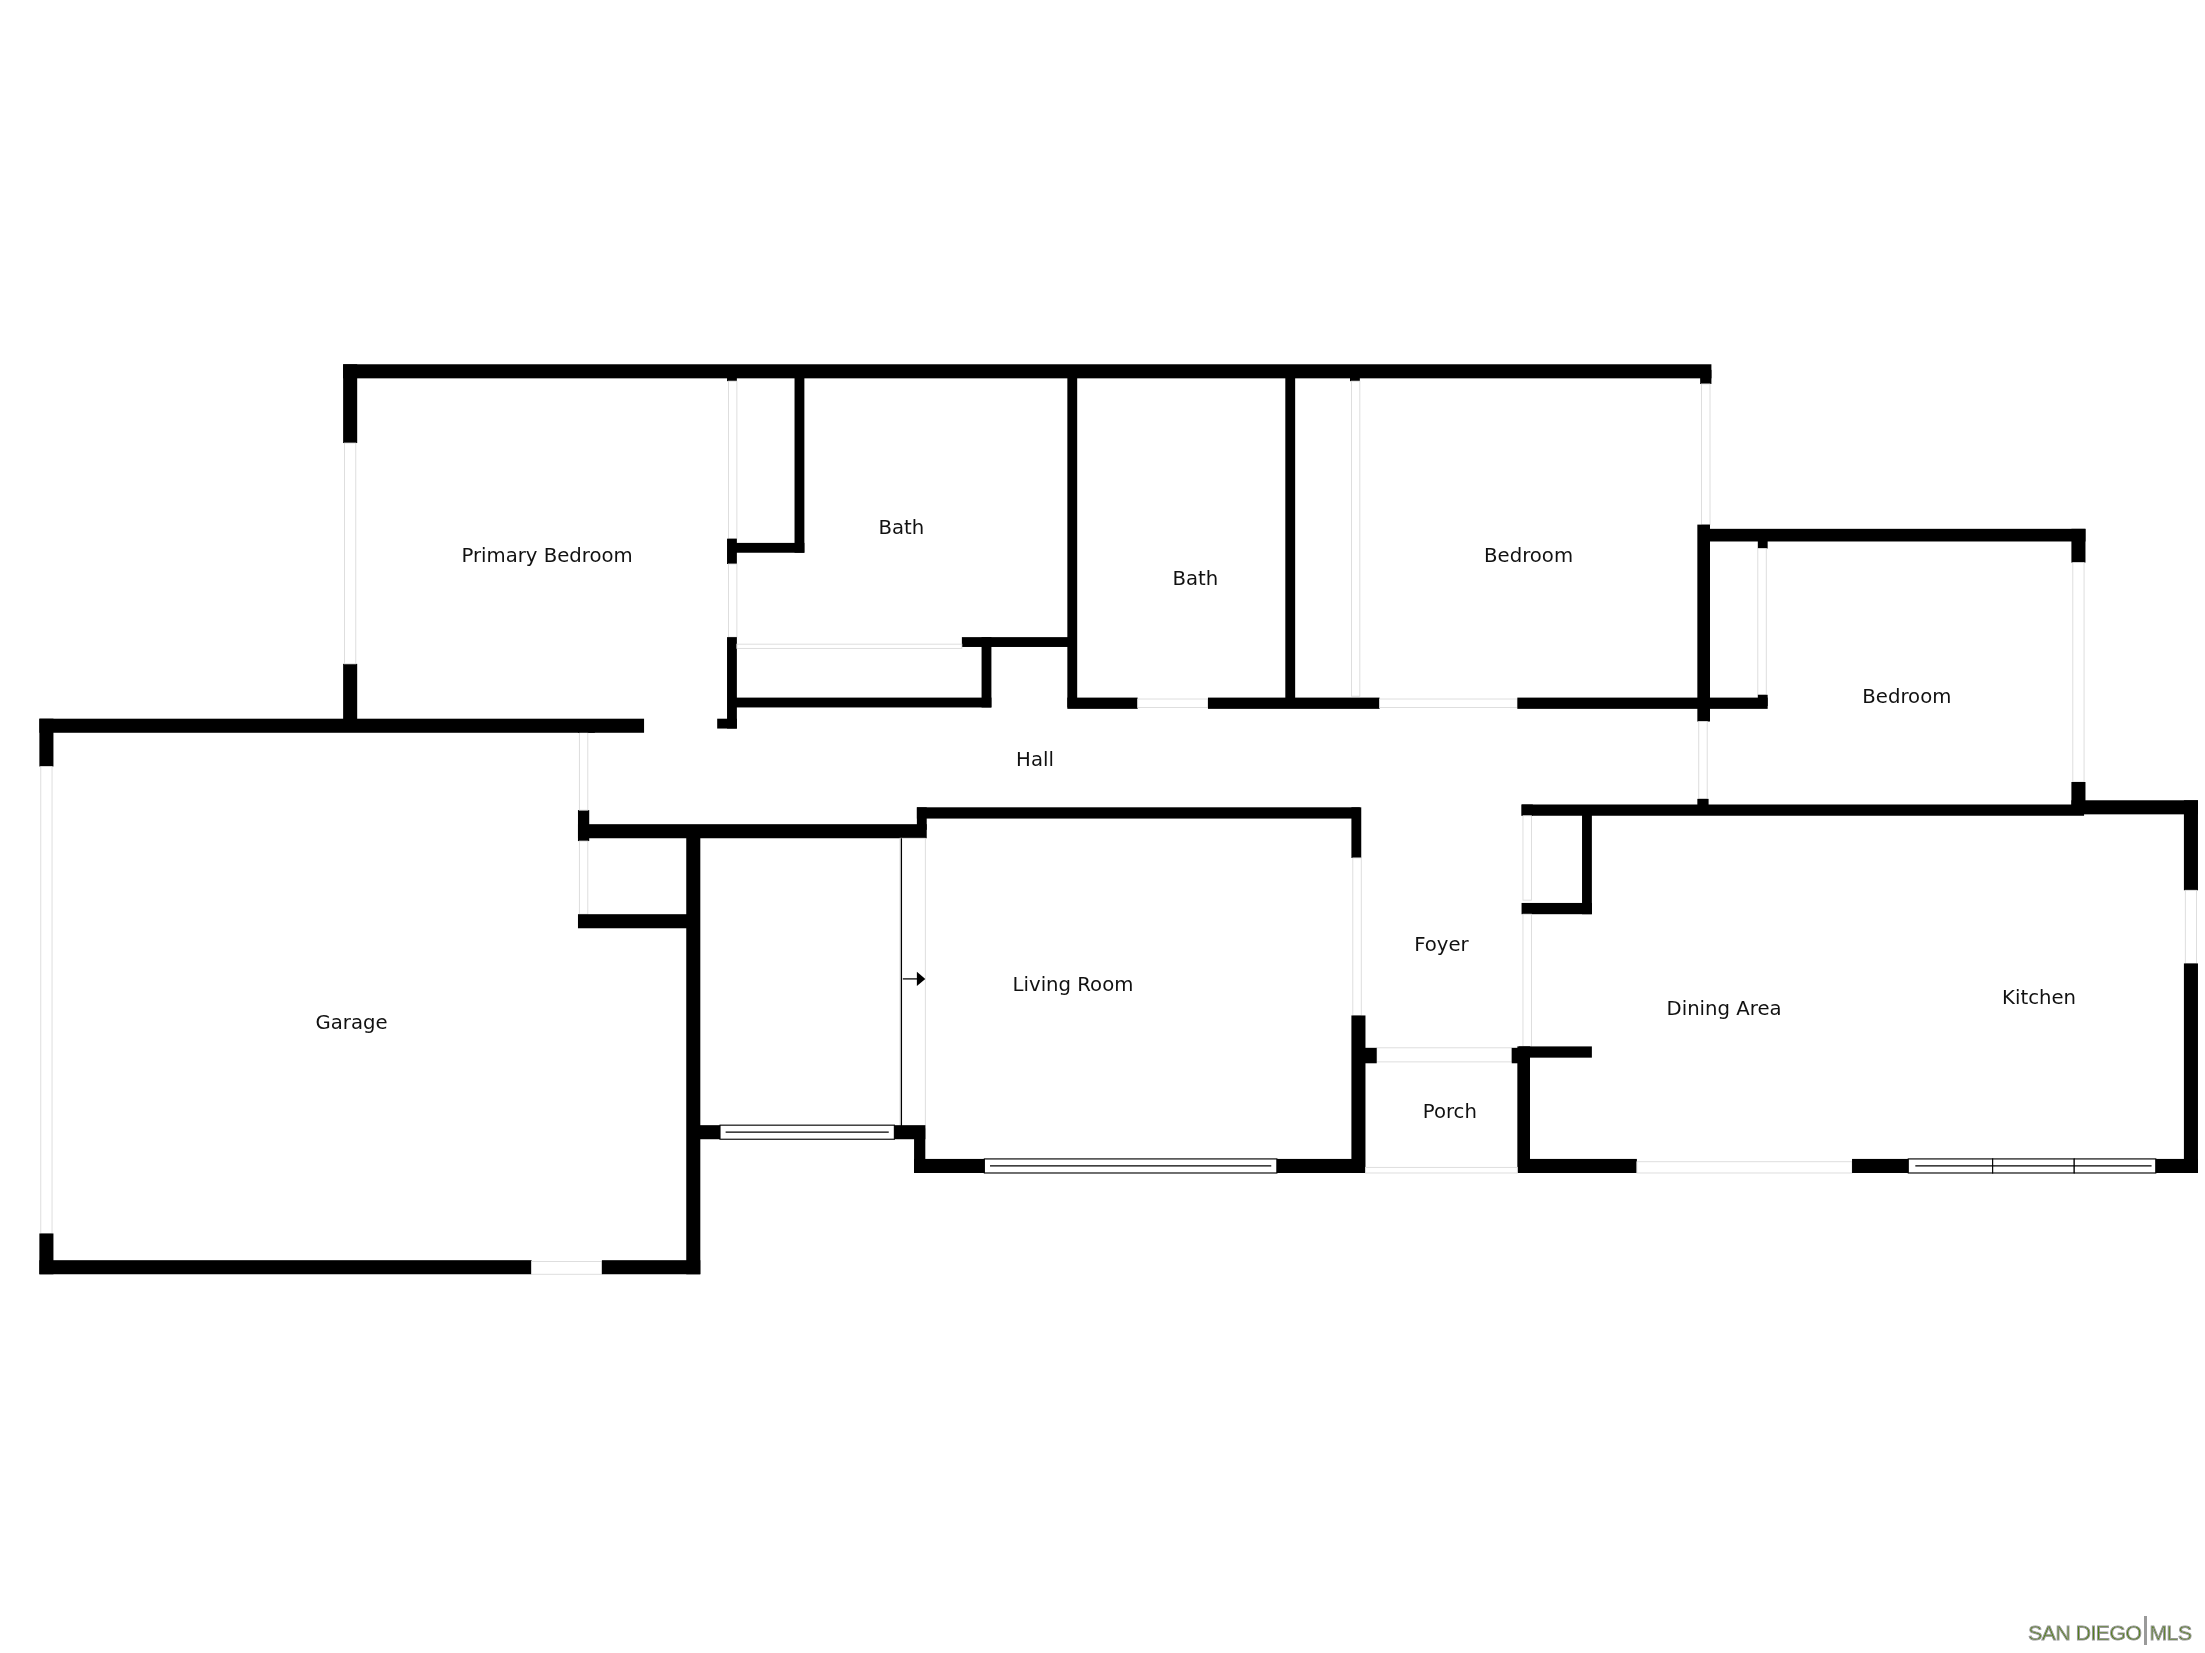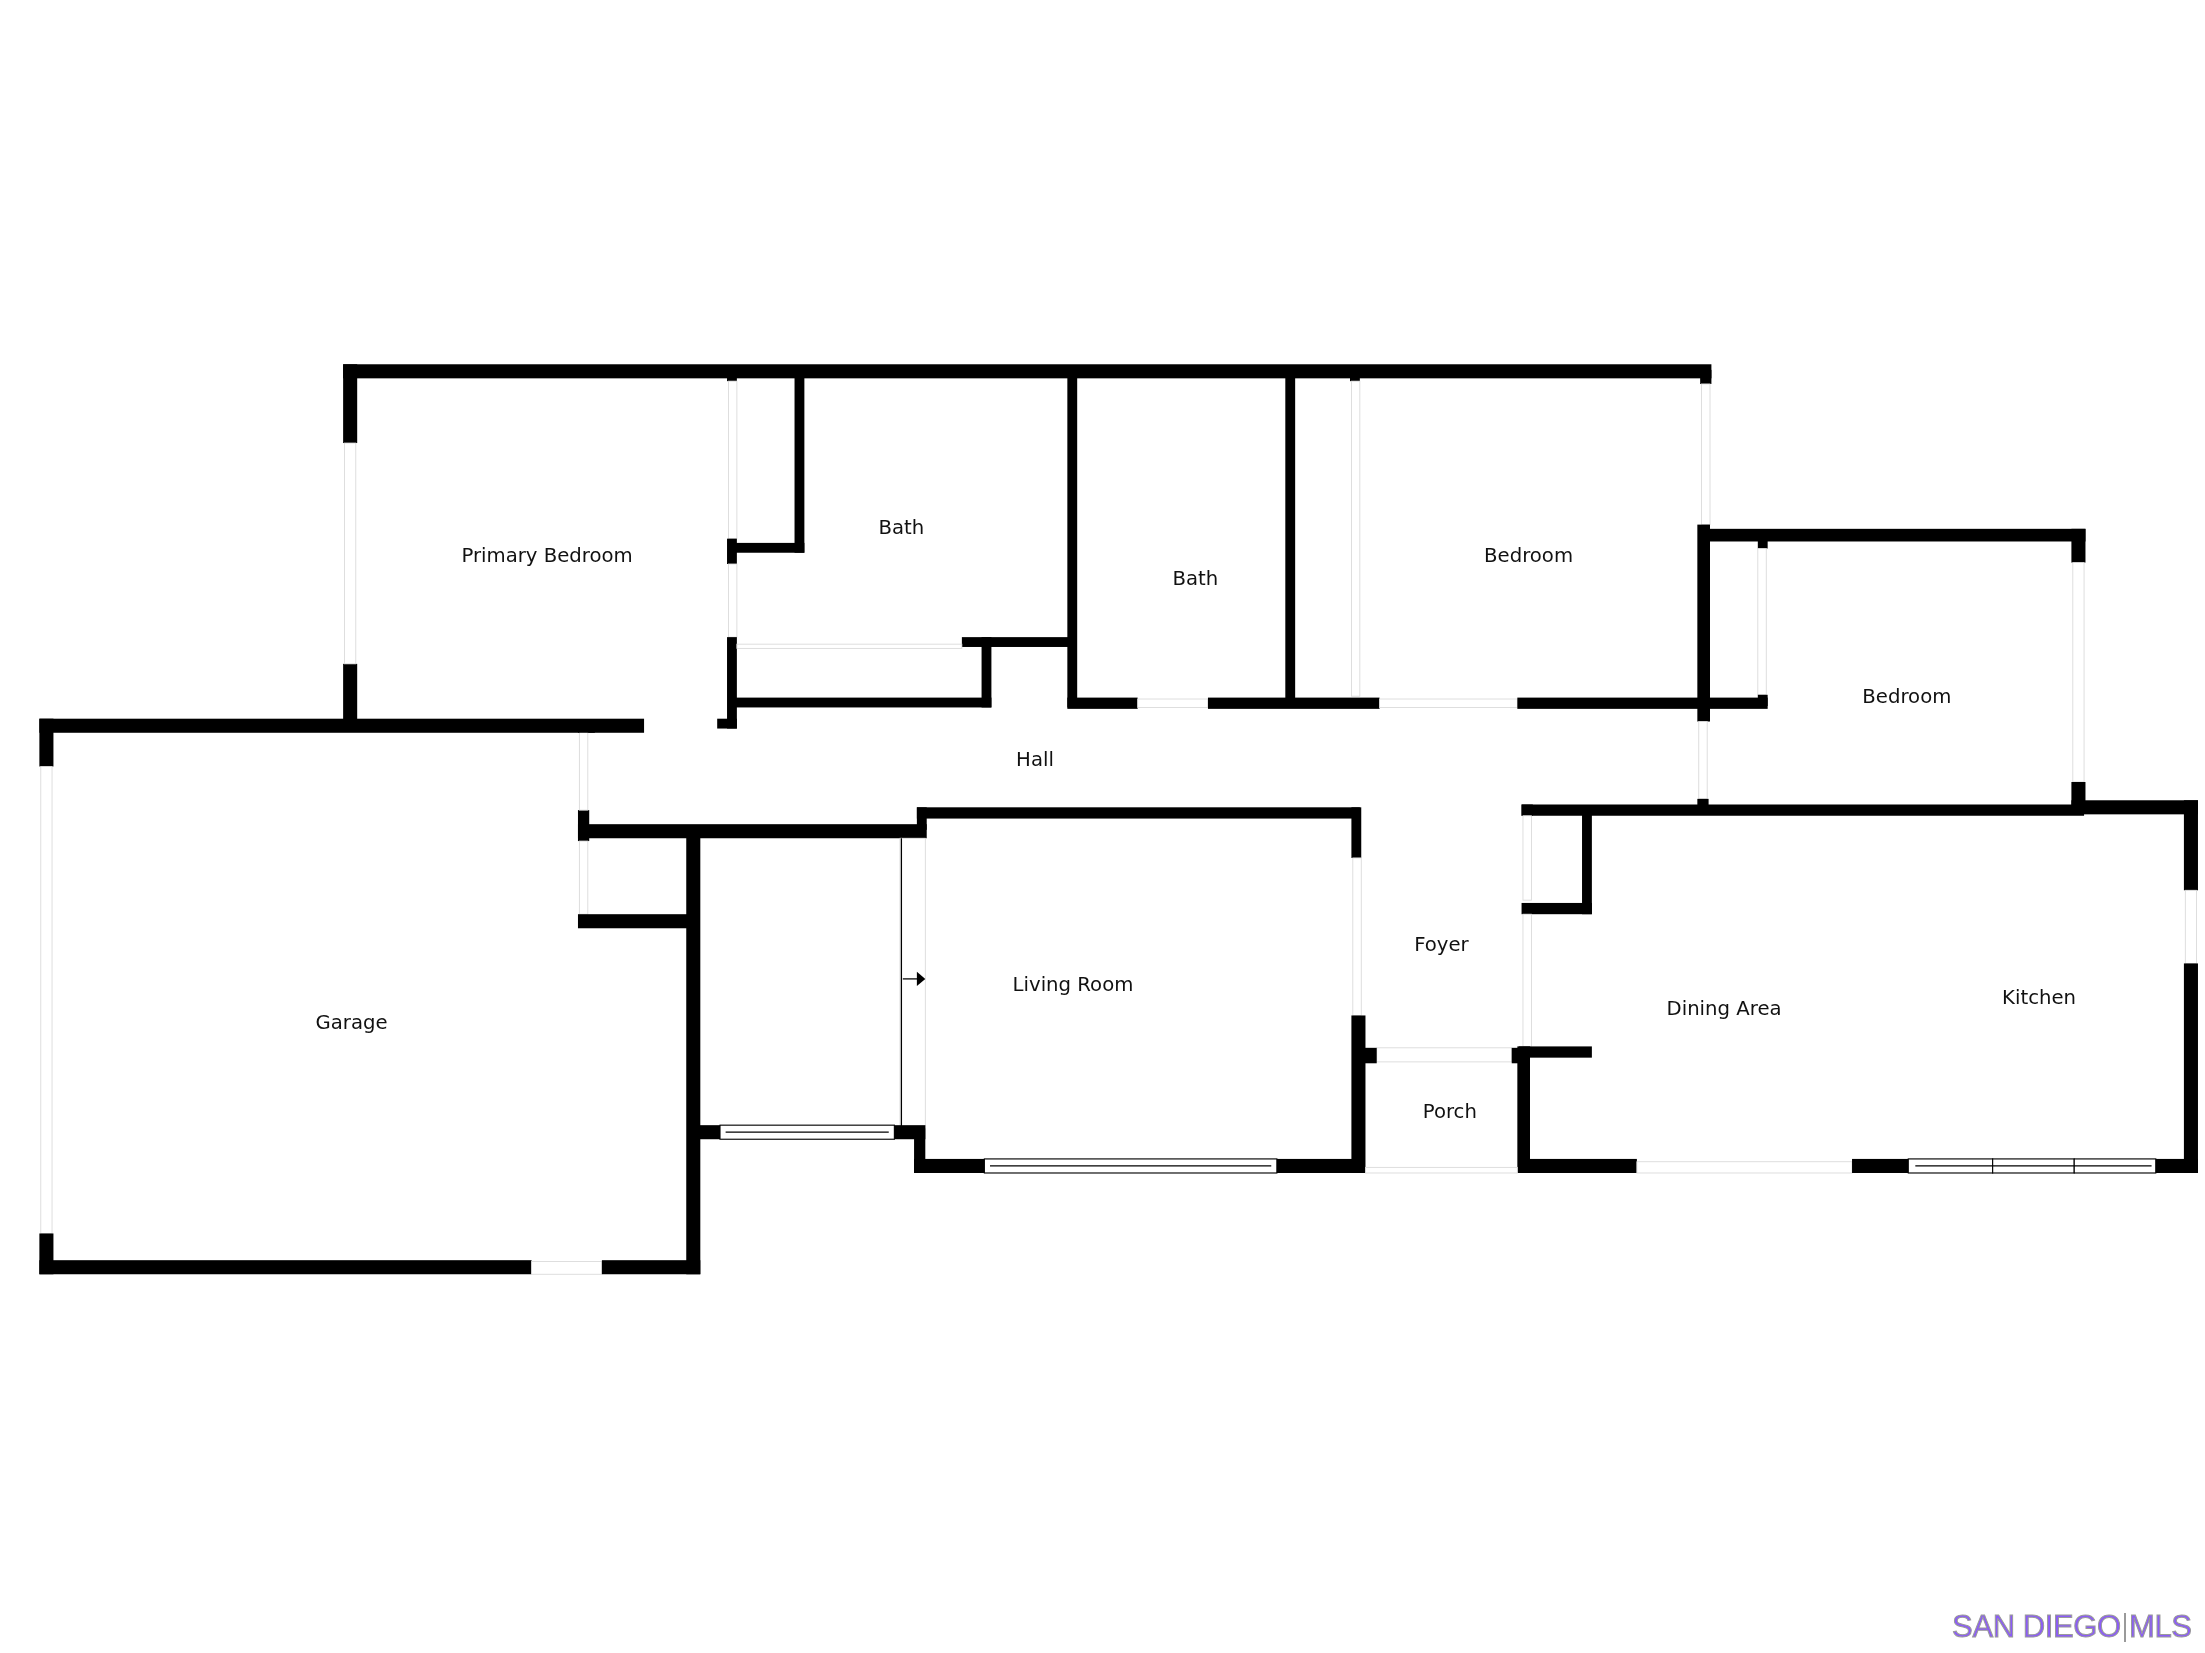--- a/index.html
+++ b/index.html
@@ -3,21 +3,21 @@
   <meta charset="utf-8">
   <style>
     html, body { margin: 0; padding: 0; background: #ffffff; }
     body { width: 2205px; height: 1654px; position: relative; overflow: hidden; font-family: "Liberation Sans", sans-serif; }
     #plan { position: absolute; left: 0; top: 0; width: 2205px; height: 1654px; }
     .wall { fill: #000000; }
     .opening { fill: #ffffff; stroke: #d8d8d8; stroke-width: 0.6; }
     .win { fill: #ffffff; stroke: #000000; stroke-width: 0.8; }
     .thin { stroke: #000; stroke-width: 0.9; fill: none; }
     .label { font-family: "DejaVu Sans", sans-serif; font-size: 14px; fill: #111111; text-anchor: middle; dominant-baseline: middle; }
-    .watermark { position: absolute; right: 13.5px; bottom: 9px; font-family: "Liberation Sans", sans-serif; font-size: 31px; letter-spacing: -0.4px; color: #8b5cf6; -webkit-text-stroke: 1px #9a9a9a; }
+    .watermark { position: absolute; right: 13.5px; bottom: 9px; font-family: "Liberation Sans", sans-serif; font-size: 21px; letter-spacing: -0.4px; color: #4d7c0f; -webkit-text-stroke: 1px #9a9a9a; }
     .watermark .sep { display: inline-block; width: 2.2px; height: 28.5px; background: #9a9a9a; margin: 0 3px; vertical-align: -4.5px; }
   </style>
 </head>
 <body>
 
 <svg id="plan" viewBox="0 0 1568 1176" preserveAspectRatio="none" xmlns="http://www.w3.org/2000/svg">
   <g>
 
     <rect class="wall" x="244" y="259" width="973" height="10"></rect>
 

